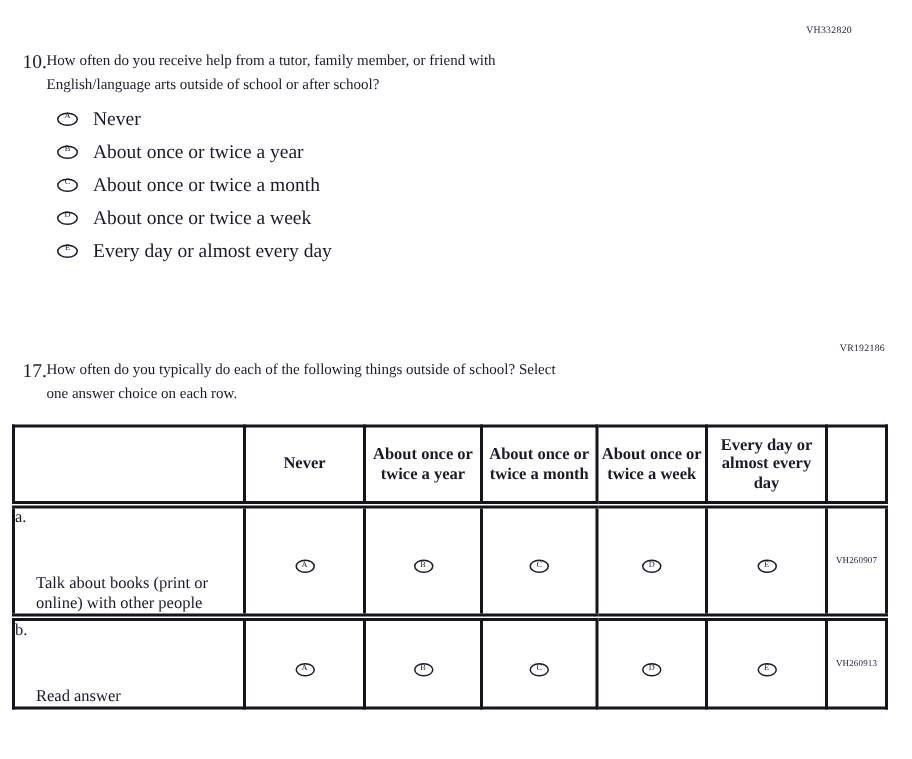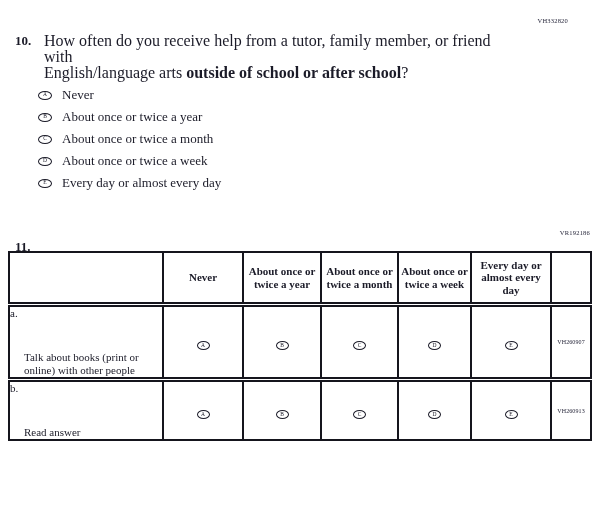--- a/index.html
+++ b/index.html
@@ -8,23 +8,23 @@
     font-family:"Liberation Serif","DejaVu Serif",serif;
     color:#1b1b28;overflow:hidden;
   }
   .acc-code{position:absolute;font-size:6.5px;letter-spacing:.2px;color:#26263a;}
   .code-q10{top:17px;right:40px;}
   .code-q11{top:229px;right:18px;}
 
   .question{position:absolute;left:15px;}
   .q10{top:33px;width:490px;}
   .q11{top:239px;width:586px;}
-  .qnum{position:absolute;left:0;top:0;font-weight:bold;font-size:13px;line-height:16px;}
-  .qtext{margin-left:29px;font-size:16px;line-height:16px;}
-  .qtext b{font-weight:bold;}
+  .qnum{position:absolute;left:0;top:0;font-weight:normal;font-size:13px;line-height:16px;}
+  .qtext{margin-left:16px;font-size:10px;line-height:16px;}
+  .qtext b{font-weight:normal;}
 
   .options{margin-left:23px;margin-top:3px;}
   .option{display:flex;align-items:center;height:22px;}
   .bubble{
     display:inline-flex;align-items:center;justify-content:center;
     width:14px;height:9px;border:1px solid #1b1b28;border-radius:50%;
     box-sizing:border-box;flex:0 0 auto;background:#fff;
   }
   .bl{font-size:5.5px;line-height:1;font-family:"Liberation Serif",serif;color:#1b1b28;transform:translateY(-0.2px);}
   .olabel{margin-left:10px;font-size:13px;line-height:16px;}
@@ -93,21 +93,25 @@
             <span class="bl">E</span>
           </span>
         <span class="olabel">Every day or almost every day</span>
       </div>
     </div>
   </section>
 
   <div class="acc-code code-q11">VR192186</div>
 
   <section class="question q11">
-    <div class="qnum">11.</div>
+    <div class="qnum">17.</div>
+    <div class="qtext">
+      <div><span>How often do you typically do each of the following things </span><b>outside of school</b><span>? Select</span></div>
+      <div><b>one</b><span> answer choice on each row.</span></div>
+    </div>
 
     <table class="freq">
       <colgroup>
         <col style="width:154px">
           <col style="width:80px">
           <col style="width:78px">
         <col style="width:77px">
           <col style="width:73px">
           <col style="width:80px">
           <col style="width:40px">

